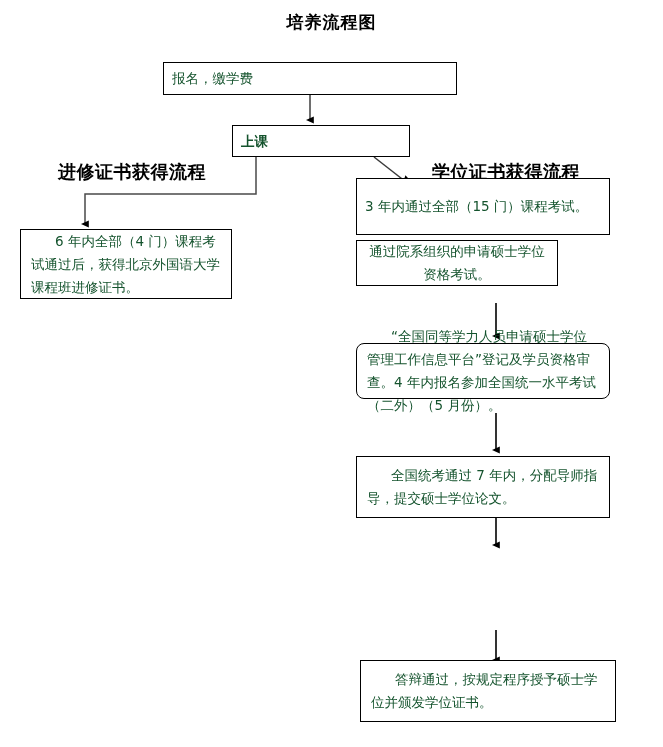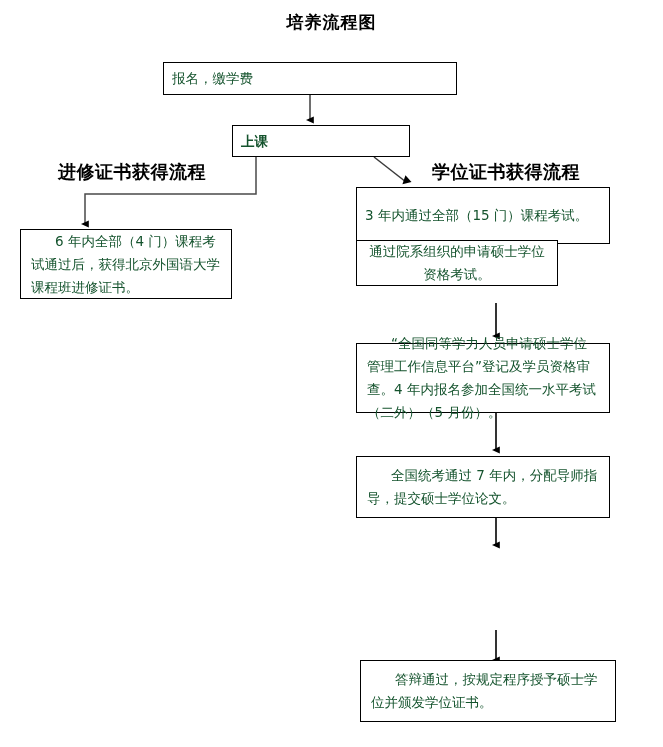--- a/index.html
+++ b/index.html
@@ -127,29 +127,29 @@
   </div>
 
   <div class="branch-label" style="left:58px; top:160px;">进修证书获得流程</div>
 
   <div class="branch-label" style="left:432px; top:160px;">学位证书获得流程</div>
 
   <div class="node para vcenter" style="left:20px; top:229px; width:212px; height:70px;">
     <span class="txt">6 年内全部（4 门）课程考试通过后，获得北京外国语大学课程班进修证书。</span>
   </div>
 
-  <div class="node center vcenter" style="left:356px; top:187px; width:254px; height:57px;">
+  <div class="node center vcenter" style="left:356px; top:178px; width:254px; height:57px;">
     <span class="txt">3 年内通过全部（15 门）课程考试。</span>
   </div>
 
   <div class="node center vcenter" style="left:356px; top:240px; width:202px; height:46px;">
     <span class="txt">通过院系组织的申请硕士学位资格考试。</span>
   </div>
 
-  <div class="node para vcenter" style="left:356px; top:343px; width:254px; height:70px;">
+  <div class="node para vcenter" style="left:356px; top:343px; width:254px; height:56px;border-radius:8px;">
     <span class="txt">“全国同等学力人员申请硕士学位管理工作信息平台”登记及学员资格审查。4 年内报名参加全国统一水平考试（二外）（5 月份）。</span>
   </div>
 
   <div class="node para vcenter" style="left:356px; top:456px; width:254px; height:62px;">
     <span class="txt">全国统考通过 7 年内，分配导师指导，提交硕士学位论文。</span>
   </div>
 
 
   <div class="node para vcenter" style="left:360px; top:660px; width:256px; height:62px;">
     <span class="txt">答辩通过，按规定程序授予硕士学位并颁发学位证书。</span>

